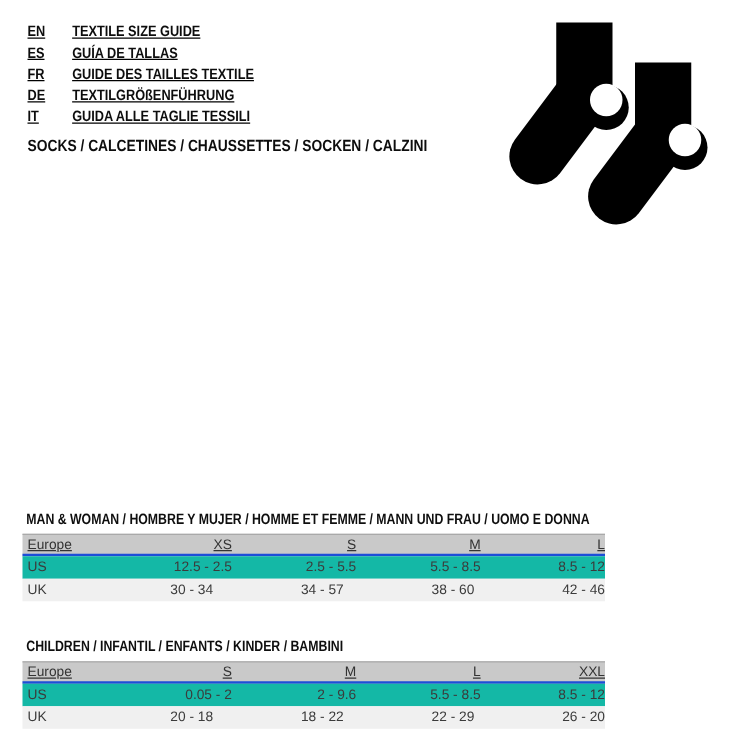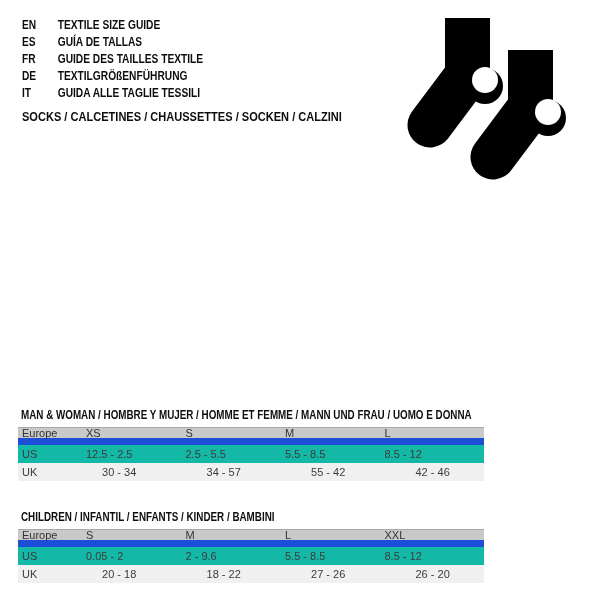--- a/index.html
+++ b/index.html
@@ -6,21 +6,21 @@
   html,body {
     width:600px; height:600px;
     background:#ffffff;
     font-family:"Liberation Sans", sans-serif;
     position:relative;
     overflow:hidden;
   }
   .page { position:absolute; inset:0; width:600px; height:600px; background:#fff; }
 
   
-  .lang-section { position:absolute; left:22px; top:16px; }
+  .lang-section { position:absolute; left:22px; top:16px;text-decoration:underline; }
   .lang-row {
     display:flex; height:17px; align-items:center;
     font-weight:bold; font-size:12px; color:#0d0d0d;
     transform:scaleX(0.85); transform-origin:0 50%; white-space:nowrap;
   }
   .lang-code { width:42px; }
 
   .category-title {
     position:absolute; left:22px; top:109px;
     font-weight:bold; font-size:13px; color:#0d0d0d;
@@ -42,25 +42,25 @@
   .size-table { position:absolute; left:18px; width:466px; }
   .table-1 { top:427px; }
   .table-2 { top:529px; }
 
   .trow {
     display:flex; width:466px; height:18px; align-items:center;
     font-size:11px; color:#3b3b3b; background:#14b8a6;
   }
   .trow.head {
     background:#c9c9c9; color:#333333;
-    border-top:1px solid #a9a9a9; border-bottom:7px solid #1d4ed8;
+    border-top:1px solid #a9a9a9; border-bottom:2px solid #1d4ed8;text-decoration:underline;
   }
   .trow.alt { background:#f0f0f0;gap:36px; }
   .cell-region { width:68px; padding-left:4px; text-align:left; }
-  .cell { width:99.5px; text-align:left; }
+  .cell { width:99.5px; text-align:right; }
 </style>
 </head>
 <body>
 
 <div class="page">
 
   <div class="lang-section">
     <div class="lang-row">
       <span class="lang-code">EN</span>
       <span class="lang-label">TEXTILE SIZE GUIDE</span>
@@ -117,21 +117,21 @@
       <span class="cell-region">US</span>
       <span class="cell">12.5 - 2.5</span>
       <span class="cell">2.5 - 5.5</span>
       <span class="cell">5.5 - 8.5</span>
       <span class="cell">8.5 - 12</span>
     </div>
     <div class="trow alt">
       <span class="cell-region">UK</span>
       <span class="cell">30 - 34</span>
       <span class="cell">34 - 57</span>
-      <span class="cell">55 - 42</span>
+      <span class="cell">38 - 60</span>
       <span class="cell">42 - 46</span>
     </div>
   </div>
 
   <div class="table-title title-2">CHILDREN / INFANTIL / ENFANTS / KINDER / BAMBINI</div>
   <div class="size-table table-2">
     <div class="trow head">
       <span class="cell-region">Europe</span>
       <span class="cell">S</span>
       <span class="cell">M</span>
@@ -142,18 +142,18 @@
       <span class="cell-region">US</span>
       <span class="cell">0.05 - 2</span>
       <span class="cell">2 - 9.6</span>
       <span class="cell">5.5 - 8.5</span>
       <span class="cell">8.5 - 12</span>
     </div>
     <div class="trow alt">
       <span class="cell-region">UK</span>
       <span class="cell">20 - 18</span>
       <span class="cell">18 - 22</span>
-      <span class="cell">27 - 26</span>
+      <span class="cell">22 - 29</span>
       <span class="cell">26 - 20</span>
     </div>
   </div>
 
 </div>
 
 </body></html>

